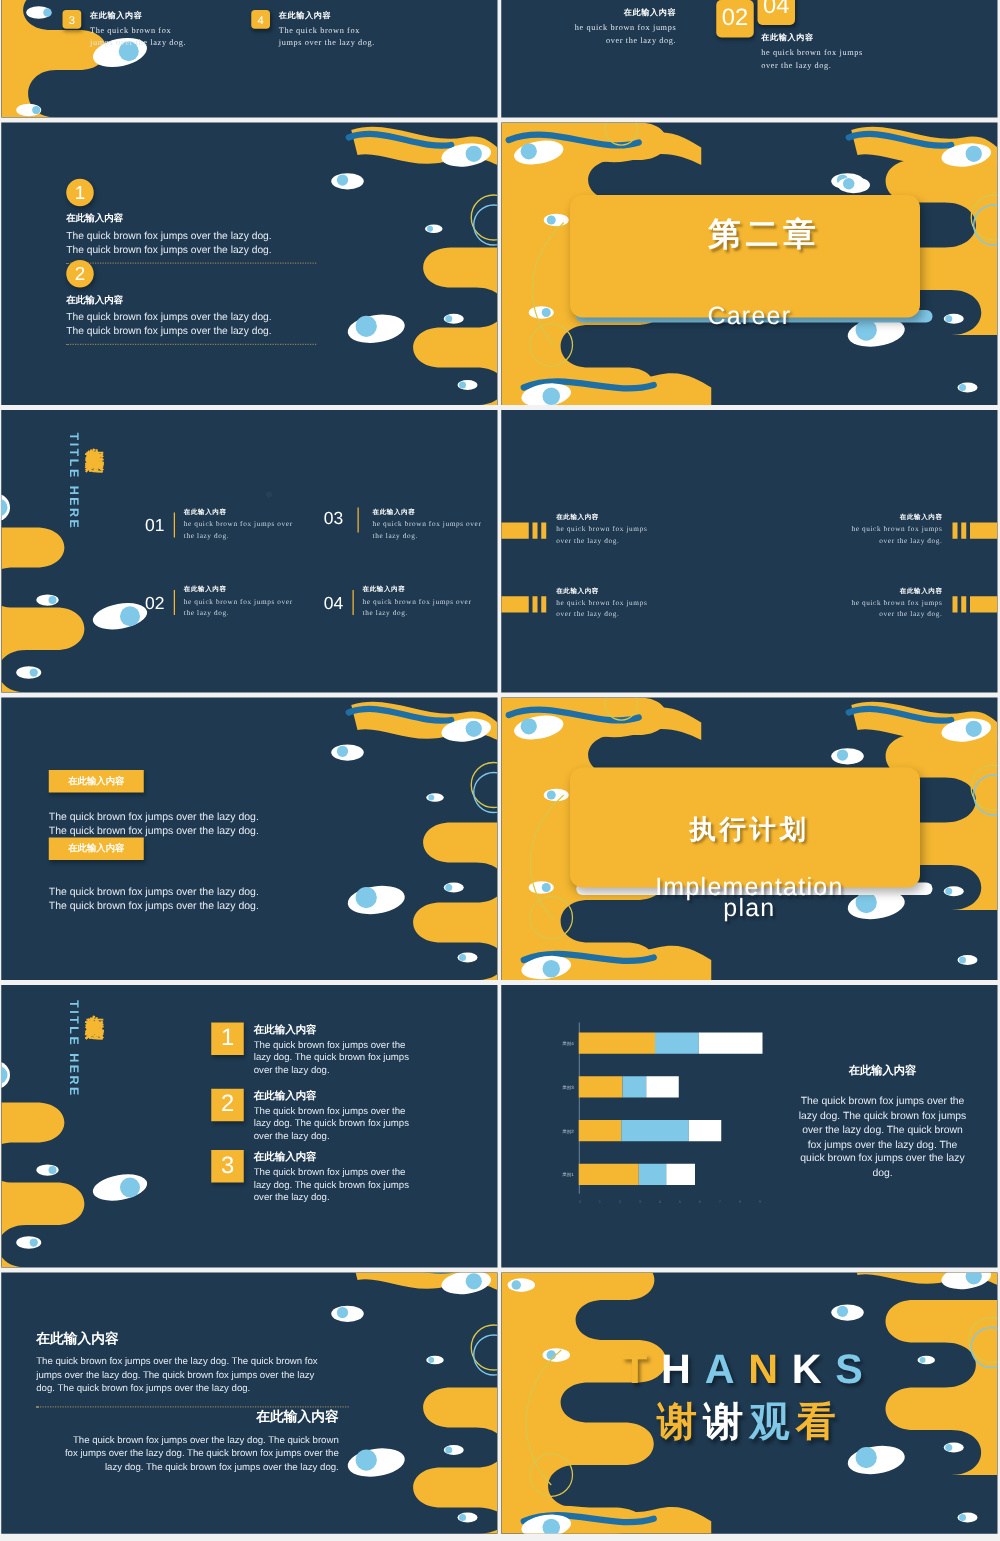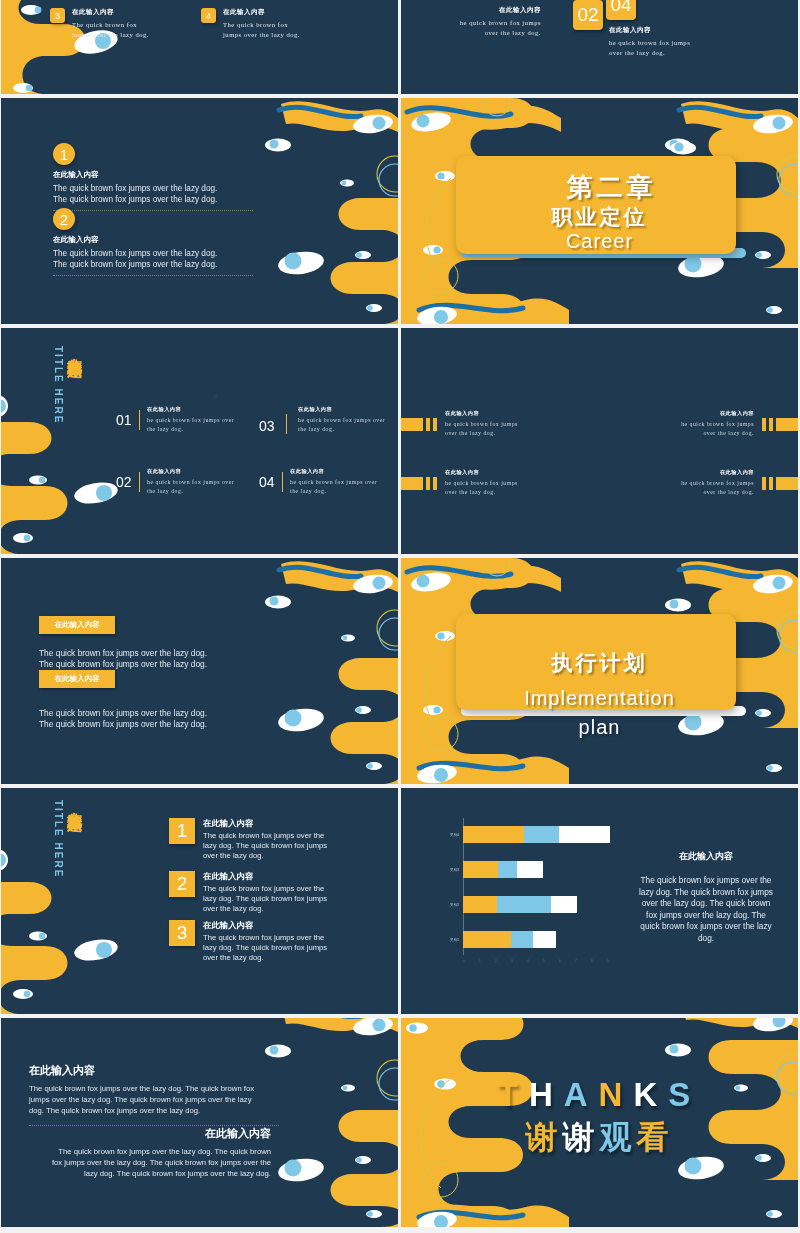--- a/index.html
+++ b/index.html
@@ -46,21 +46,21 @@
   .s3 .rule{border-bottom:1px dotted #8a7f5e;width:200px;margin-top:4px;}
 
   
   .sec .card{position:absolute;background:#f5b731;border-radius:10px;
              box-shadow:2px 4px 8px rgba(0,0,0,.3);}
   .sec .bar{position:absolute;height:10px;border-radius:5px;}
   .sec .txt{position:absolute;width:100%;text-align:center;color:#fff;
             text-shadow:2px 2px 2px rgba(0,0,0,.35);}
   .sec .l1{font-size:26px;font-weight:bold;letter-spacing:4px;}
   .sec .l2{font-size:21px;font-weight:bold;letter-spacing:3px;}
-  .sec .l3{font-size:20px;letter-spacing:1px;}
+  .sec .l3{font-size:20px;letter-spacing:1px;margin-top:12px;}
   .sec .l4{font-size:20px;letter-spacing:1px;}
 
   
   .vtitle{position:absolute;display:flex;flex-direction:row-reverse;align-items:flex-start;gap:2px;}
   .vcn{writing-mode:vertical-rl;font-weight:bold;font-size:15px;line-height:1.18;letter-spacing:1px;}
   .ven{writing-mode:vertical-rl;font-weight:bold;font-size:10px;letter-spacing:2px;}
 
   
   .s5 .num{font-size:14px;color:#fff;font-weight:300;}
   .s5 .vr{width:1.5px;height:20px;background:#f5b731;}
@@ -238,21 +238,20 @@
             <circle cx="292" cy="166" r="8.5" fill="#7fc8e8"></circle>
         <ellipse cx="362" cy="157" rx="8" ry="4" fill="#ffffff"></ellipse>
             <circle cx="358" cy="157" r="2.8" fill="#7fc8e8"></circle>
         <ellipse cx="373" cy="212" rx="8" ry="4" fill="#ffffff"></ellipse>
             <circle cx="369" cy="212" r="2.8" fill="#7fc8e8"></circle>
       </svg>
     </div>
     <div class="bar" style="left:60px;top:150px;width:285px;background:#7fc8e8;"></div>
     <div class="card" style="left:55px;top:58px;width:280px;height:98px;"></div>
     <div class="txt l1" style="top:72px;padding-left:12px;">第二章</div>
-    <div class="txt l2" style="top:105px;">职业定位</div>
     <div class="txt l3" style="top:132px;">Career</div>
   </div>
 
   <div class="slide s5">
     <div class="art">
       <svg viewBox="0 0 397 226" preserveAspectRatio="none">
         <path d="M0,94 L28,94 C58,94 58,126 28,126 L10,126 C-20,126 -20,158 10,158 L44,158 C74,158 74,192 44,192 L20,192 C-10,192 -10,226 20,226 L0,226 Z" fill="#f5b731"></path>
         <ellipse cx="-4" cy="78" rx="11" ry="11" fill="#ffffff"></ellipse>
             <circle cx="-2" cy="78" r="7" fill="#7fc8e8"></circle>
         <ellipse cx="37" cy="152" rx="9" ry="4.5" fill="#ffffff"></ellipse>
@@ -279,21 +278,21 @@
     </div>
     <div style="position:absolute;left:115px;top:140px;display:flex;align-items:center;gap:7px;">
       <div class="num">02</div>
       <div class="vr"></div>
       <div>
             <div class="ttl mono">在此输入内容</div>
       <div class="bdy mono">he quick brown fox jumps over</div>
       <div class="bdy mono">the lazy dog.</div>
           </div>
     </div>
-    <div style="position:absolute;left:258px;top:78px;display:flex;align-items:flex-end;gap:11px;">
+    <div style="position:absolute;left:258px;top:78px;display:flex;align-items:flex-start;gap:11px;">
       <div class="num">03</div>
       <div class="vr"></div>
       <div>
             <div class="ttl mono">在此输入内容</div>
       <div class="bdy mono">he quick brown fox jumps over</div>
       <div class="bdy mono">the lazy dog.</div>
           </div>
     </div>
     <div style="position:absolute;left:258px;top:140px;display:flex;align-items:center;gap:7px;">
       <div class="num">04</div>

